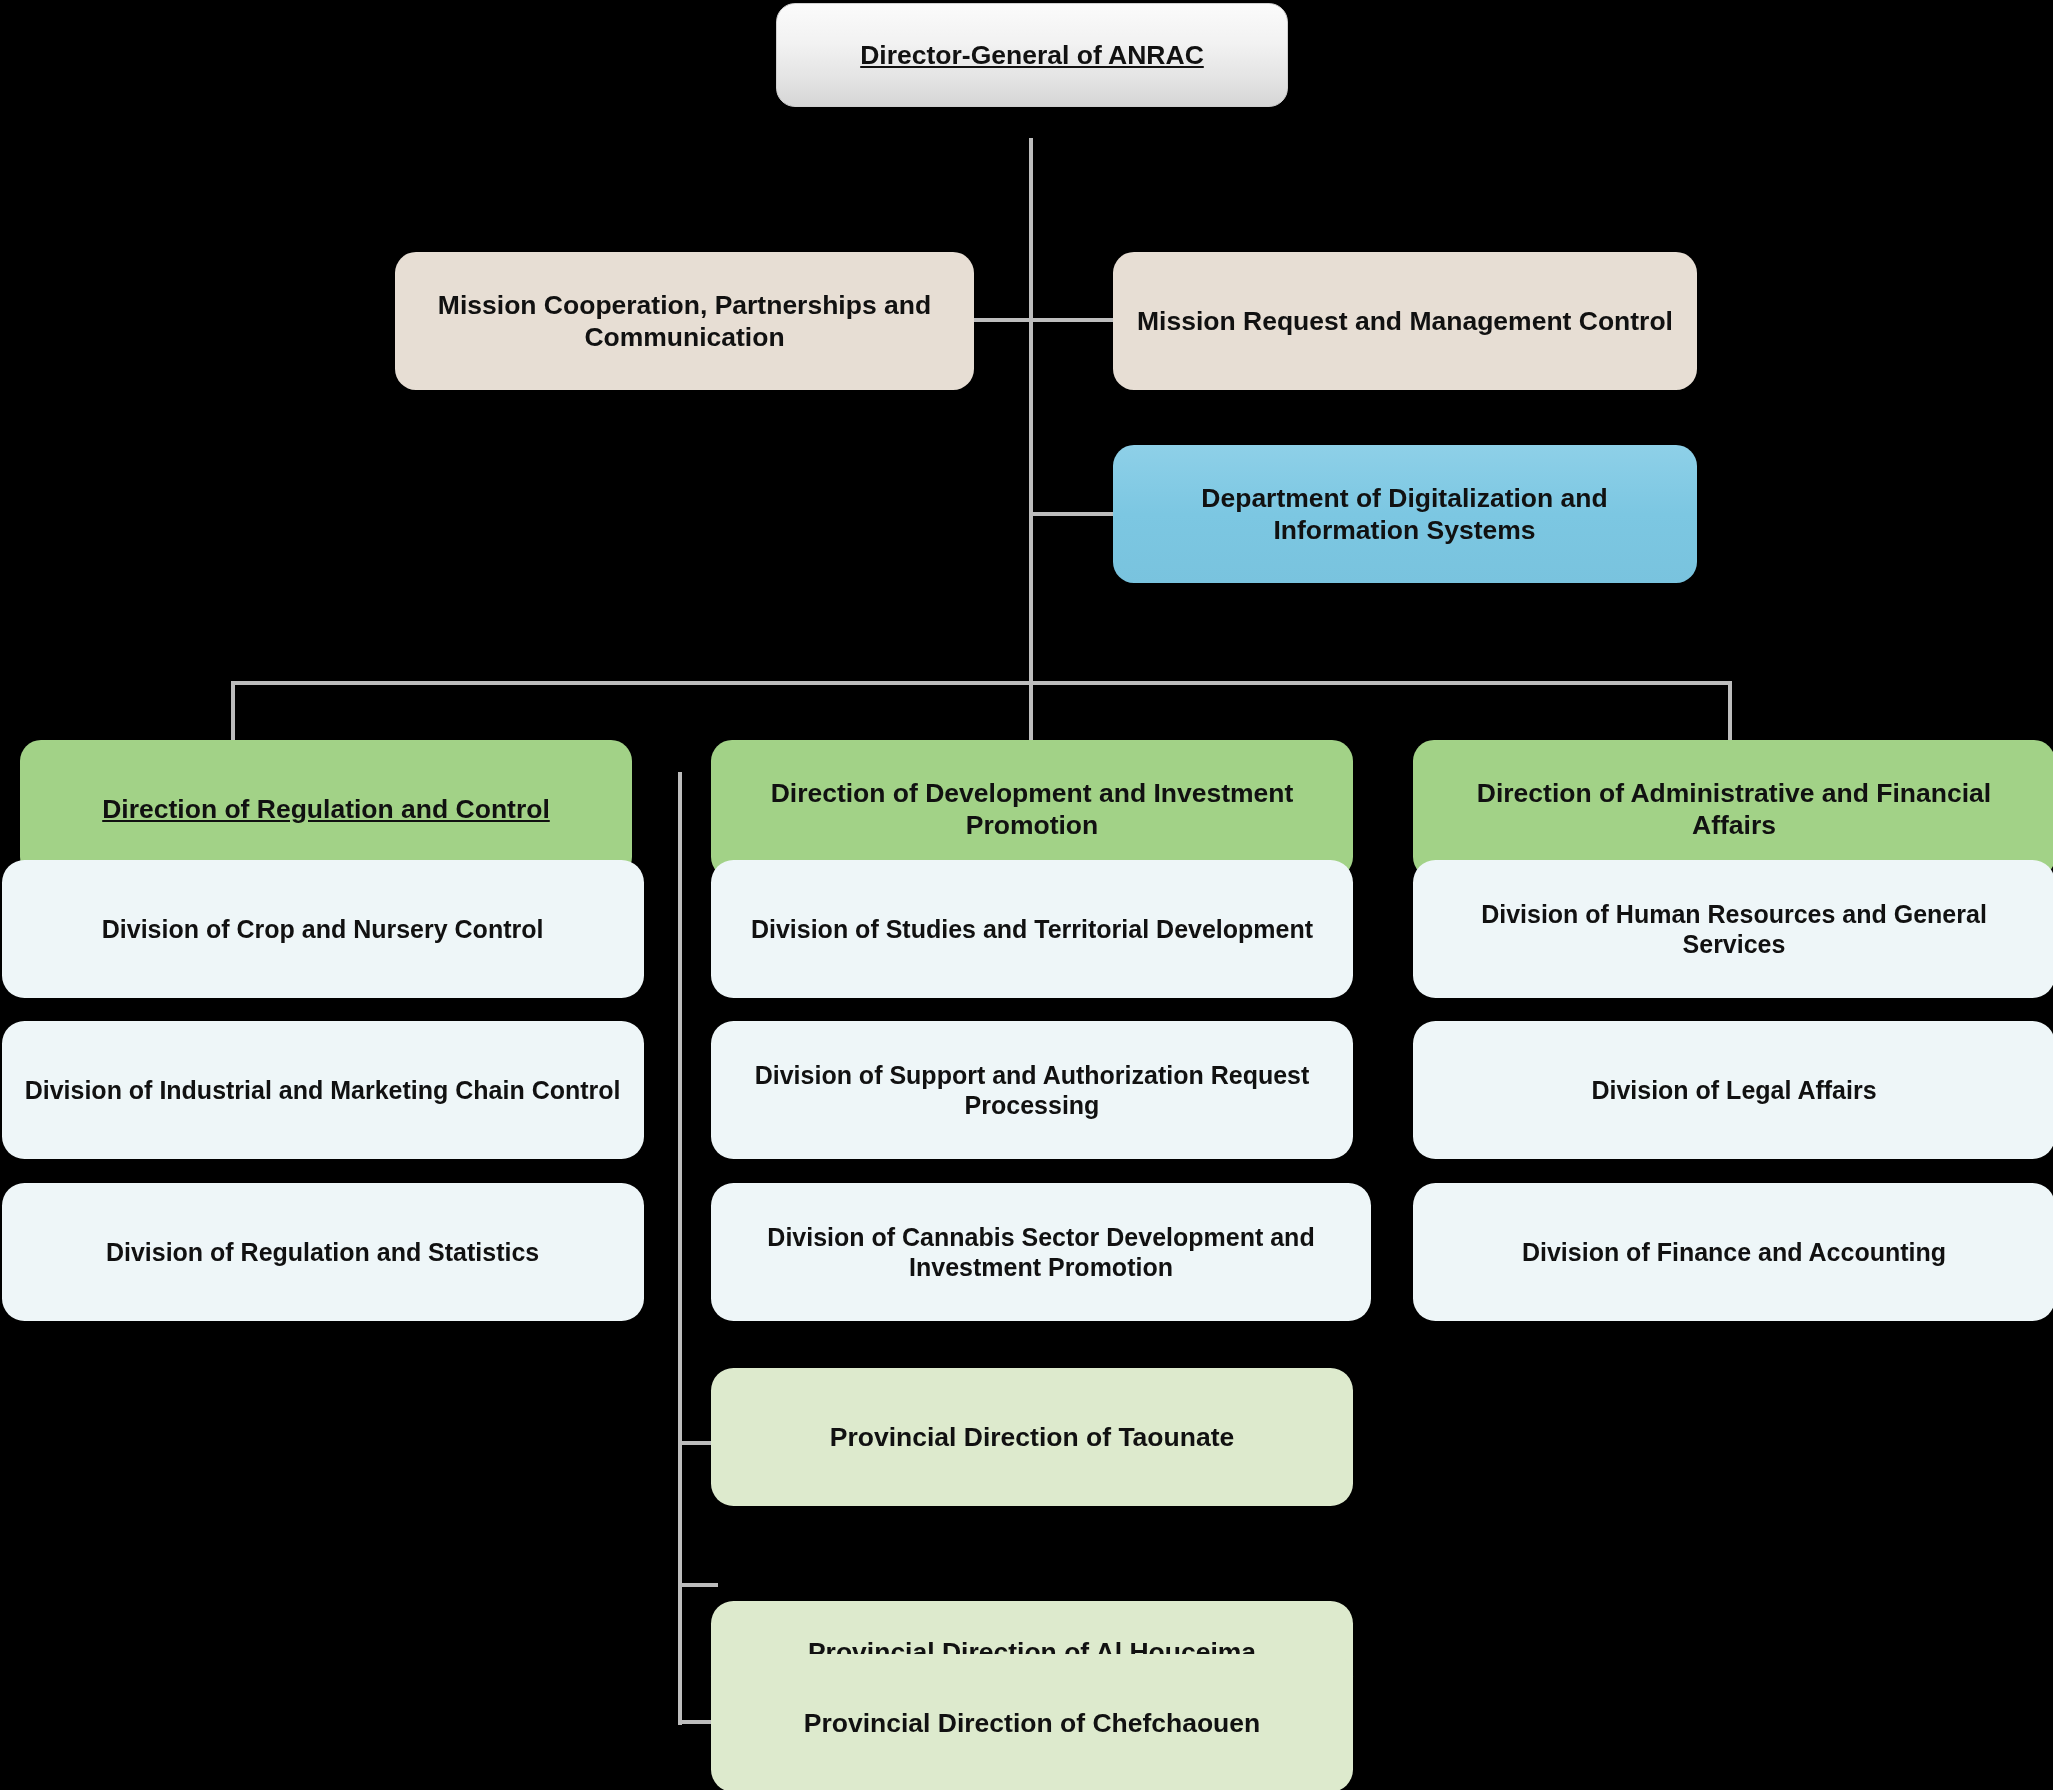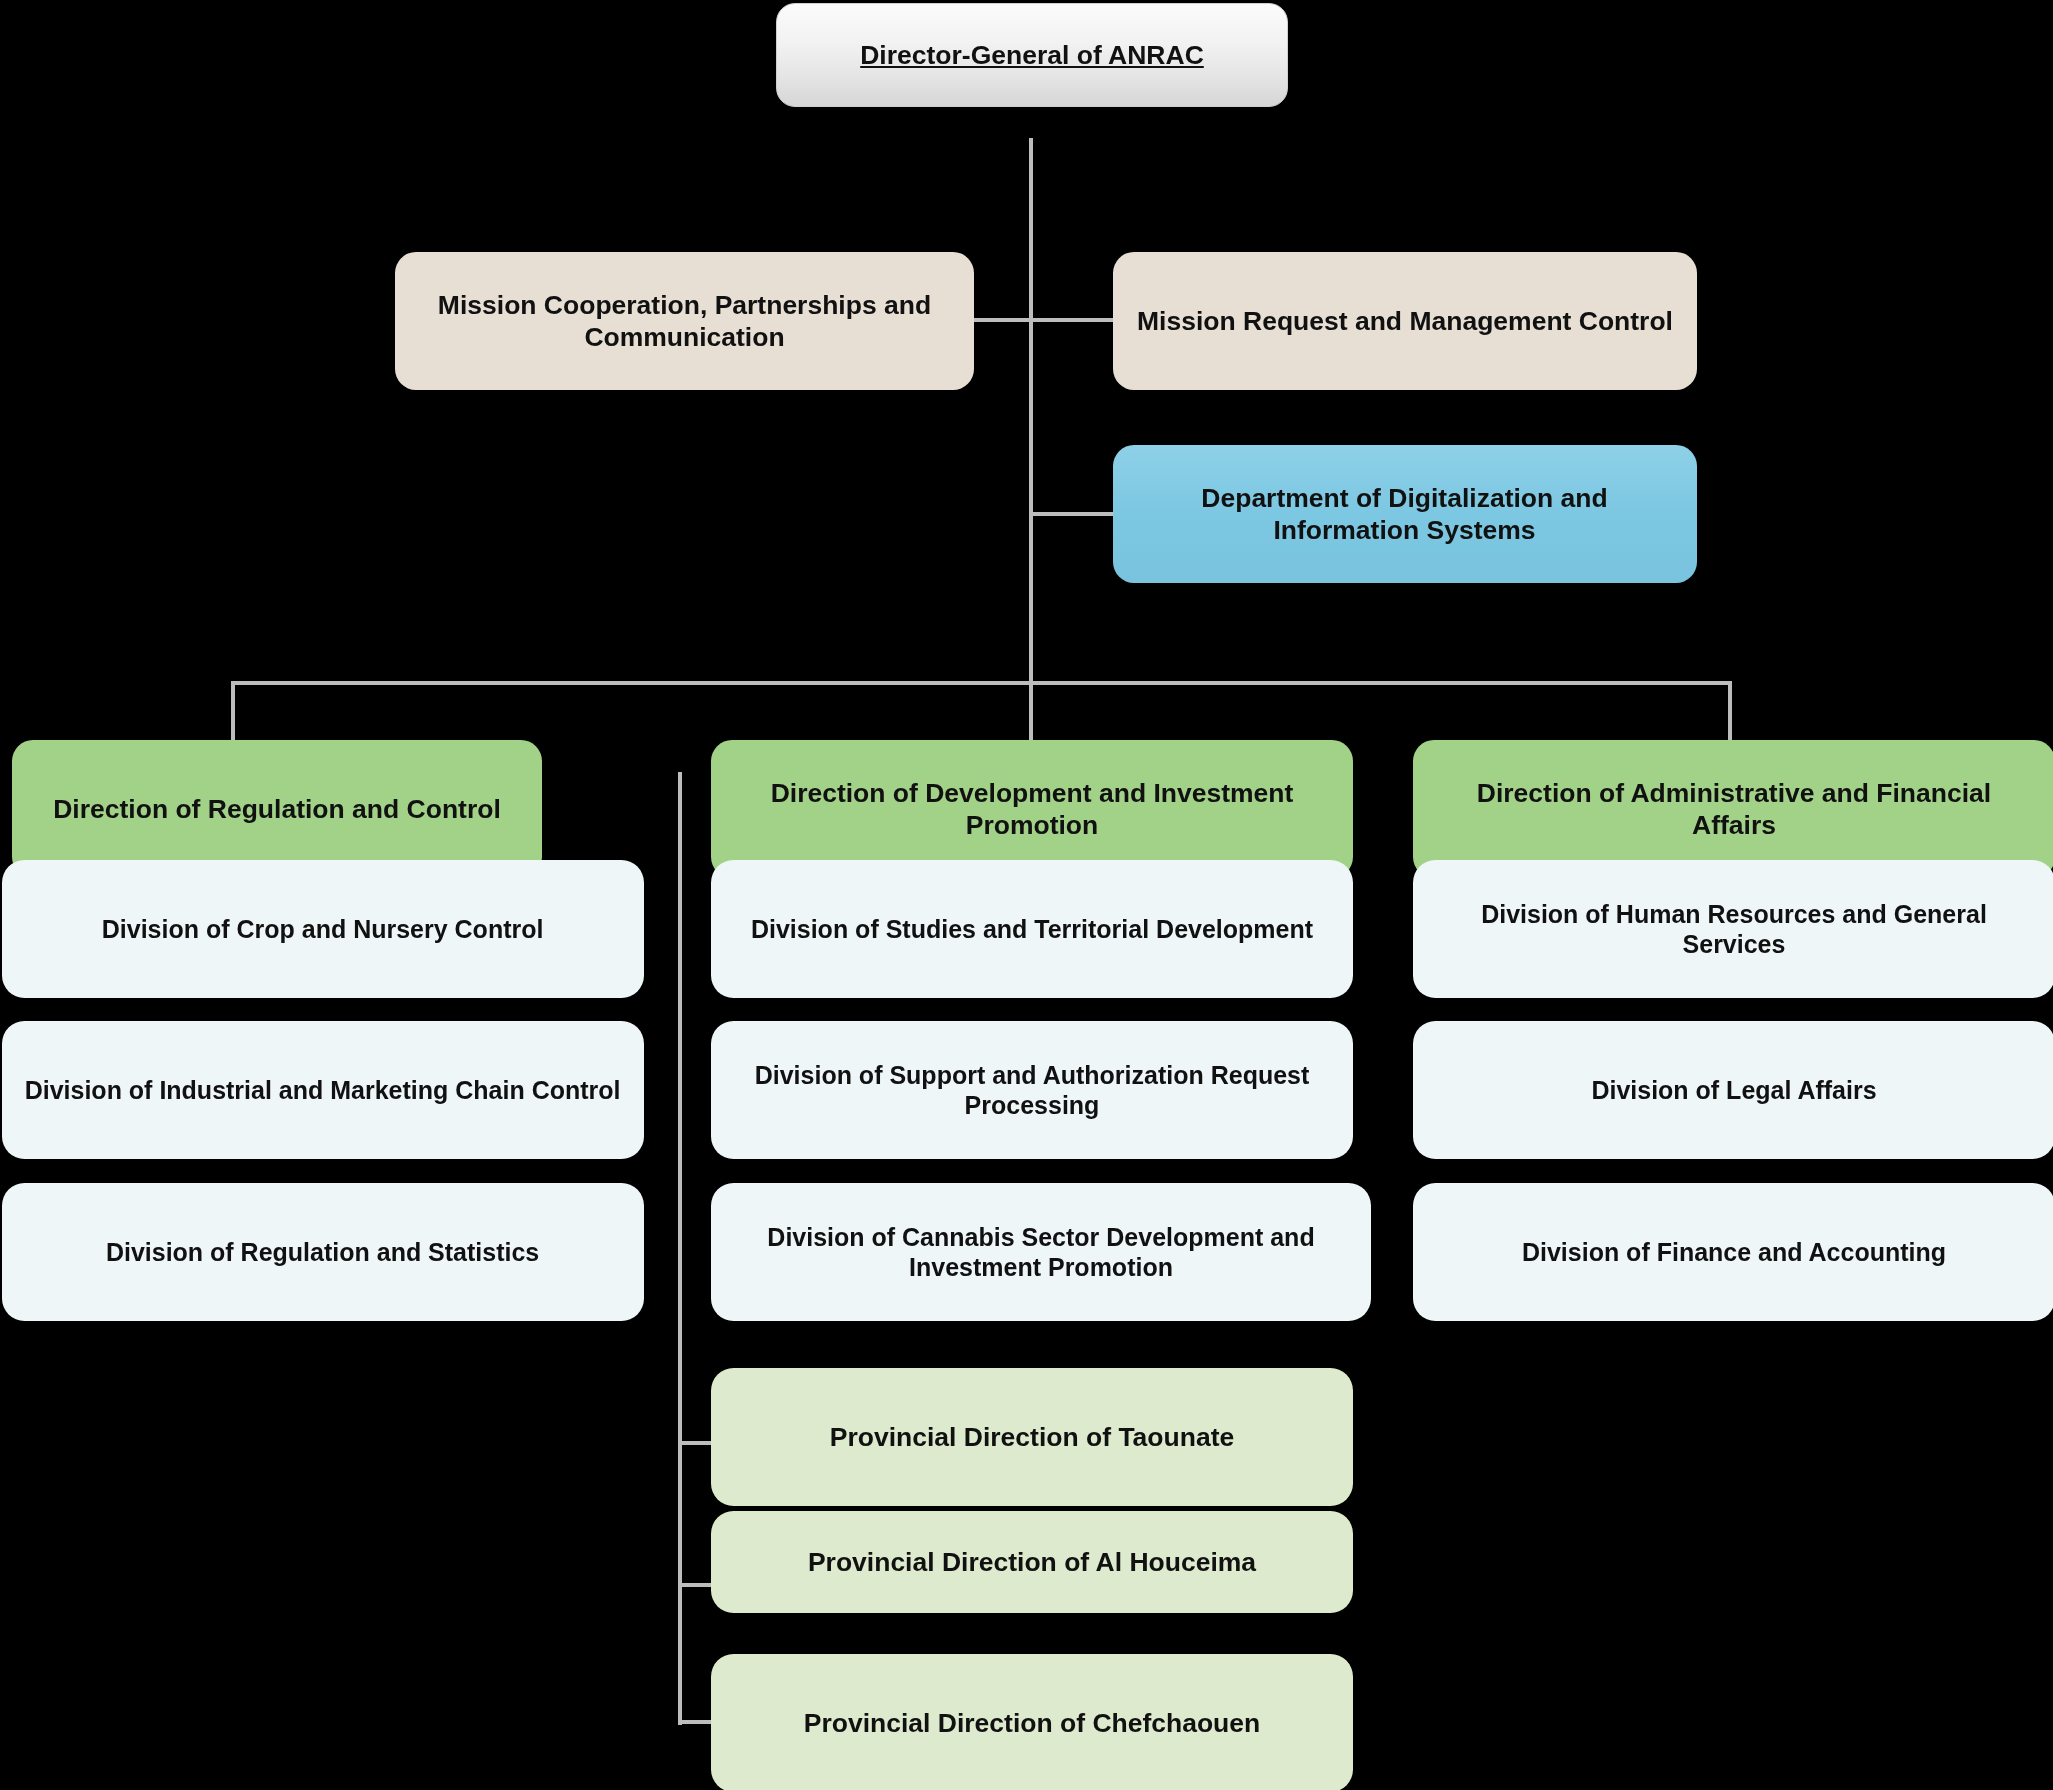--- a/index.html
+++ b/index.html
@@ -115,21 +115,21 @@
   </div>
 
   <div class="node node--mission" style="left:1113px; top:252px; width:584px; height:138px;">
     <span class="node-label">Mission Request and Management Control</span>
   </div>
 
   <div class="node node--digital" style="left:1113px; top:445px; width:584px; height:138px;">
     <span class="node-label">Department of Digitalization and Information Systems</span>
   </div>
 
-  <div class="node node--direction" style="left:12px; top:740px; width:530px; height:138px;">
+  <div class="node node--direction" style="left:20px; top:740px; width:612px; height:138px;text-decoration:underline;">
     <span class="node-label">Direction of Regulation and Control</span>
   </div>
 
   <div class="node node--division" style="left:1.6px; top:860px; width:642px; height:138px;">
     <span class="node-label">Division of Crop and Nursery Control</span>
   </div>
 
   <div class="node node--division" style="left:1.6px; top:1021px; width:642px; height:138px;">
     <span class="node-label">Division of Industrial and Marketing Chain Control</span>
   </div>
@@ -151,21 +151,21 @@
   </div>
 
   <div class="node node--division" style="left:711px; top:1183px; width:660px; height:138px;align-items:center;">
     <span class="node-label">Division of Cannabis Sector Development and Investment Promotion</span>
   </div>
 
   <div class="node node--provincial" style="left:711px; top:1368px; width:642px; height:138px;">
     <span class="node-label">Provincial Direction of Taounate</span>
   </div>
 
-  <div class="node node--provincial" style="left:711px; top:1511px; width:642px; height:102px;">
+  <div class="node node--provincial" style="left:711px; top:1601px; width:642px; height:102px;">
     <span class="node-label">Provincial Direction of Al Houceima</span>
   </div>
 
   <div class="node node--provincial" style="left:711px; top:1654px; width:642px; height:138px;">
     <span class="node-label">Provincial Direction of Chefchaouen</span>
   </div>
 
   <div class="node node--direction" style="left:1413px; top:740px; width:642px; height:138px;">
     <span class="node-label">Direction of Administrative and Financial Affairs</span>
   </div>

